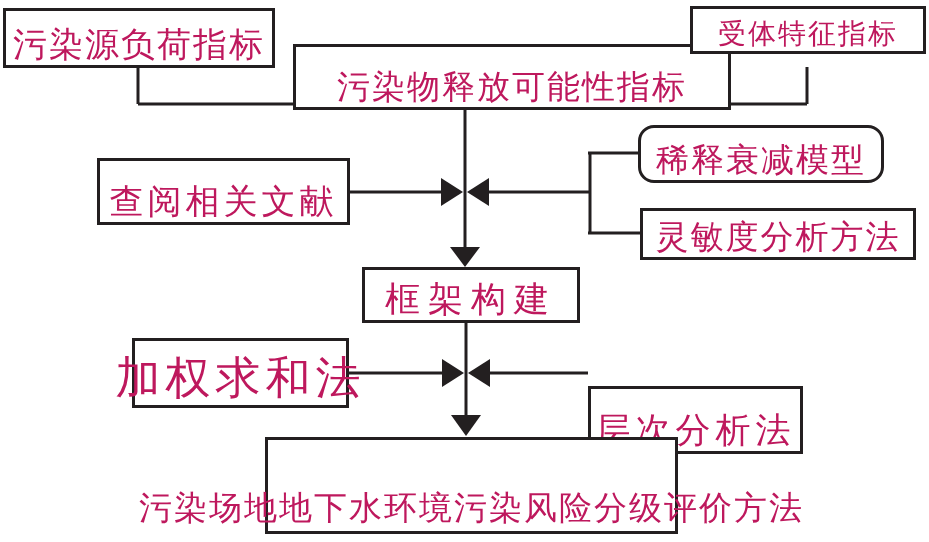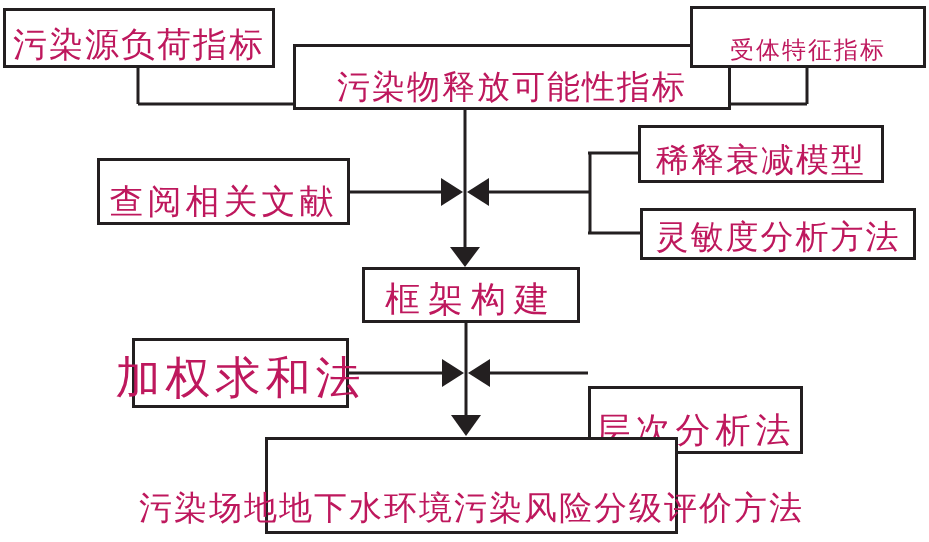--- a/index.html
+++ b/index.html
@@ -85,29 +85,29 @@
   </svg>
 
   <div class="node" style="left:3px; top:8px; width:272px; height:60px; font-size:34px;">
     <span>污染源负荷指标</span>
   </div>
 
   <div class="node" style="left:293px; top:4px; width:438px; height:66px; font-size:33px;margin-top:40px;">
     <span>污染物释放可能性指标</span>
   </div>
 
-  <div class="node" style="left:690px; top:6px; width:236px; height:62px; font-size:24px;">
+  <div class="node" style="left:690px; top:6px; width:236px; height:48px; font-size:28px;">
     <span>受体特征指标</span>
   </div>
 
   <div class="node" style="left:97px; top:158px; width:253px; height:67px; font-size:34px; letter-spacing:4px;">
     <span>查阅相关文献</span>
   </div>
 
-  <div class="node" style="left:638px; top:125px; width:246px; height:58px; font-size:33px;">
+  <div class="node" style="left:638px; top:125px; width:246px; height:58px; font-size:33px;border-radius:16px;">
     <span>稀释衰减模型</span>
   </div>
 
   <div class="node" style="left:640px; top:208px; width:276px; height:52px; font-size:33px;">
     <span>灵敏度分析方法</span>
   </div>
 
   <div class="node" style="left:362px; top:267px; width:218px; height:56px; font-size:35px; letter-spacing:8px;">
     <span>框架构建</span>
   </div>

